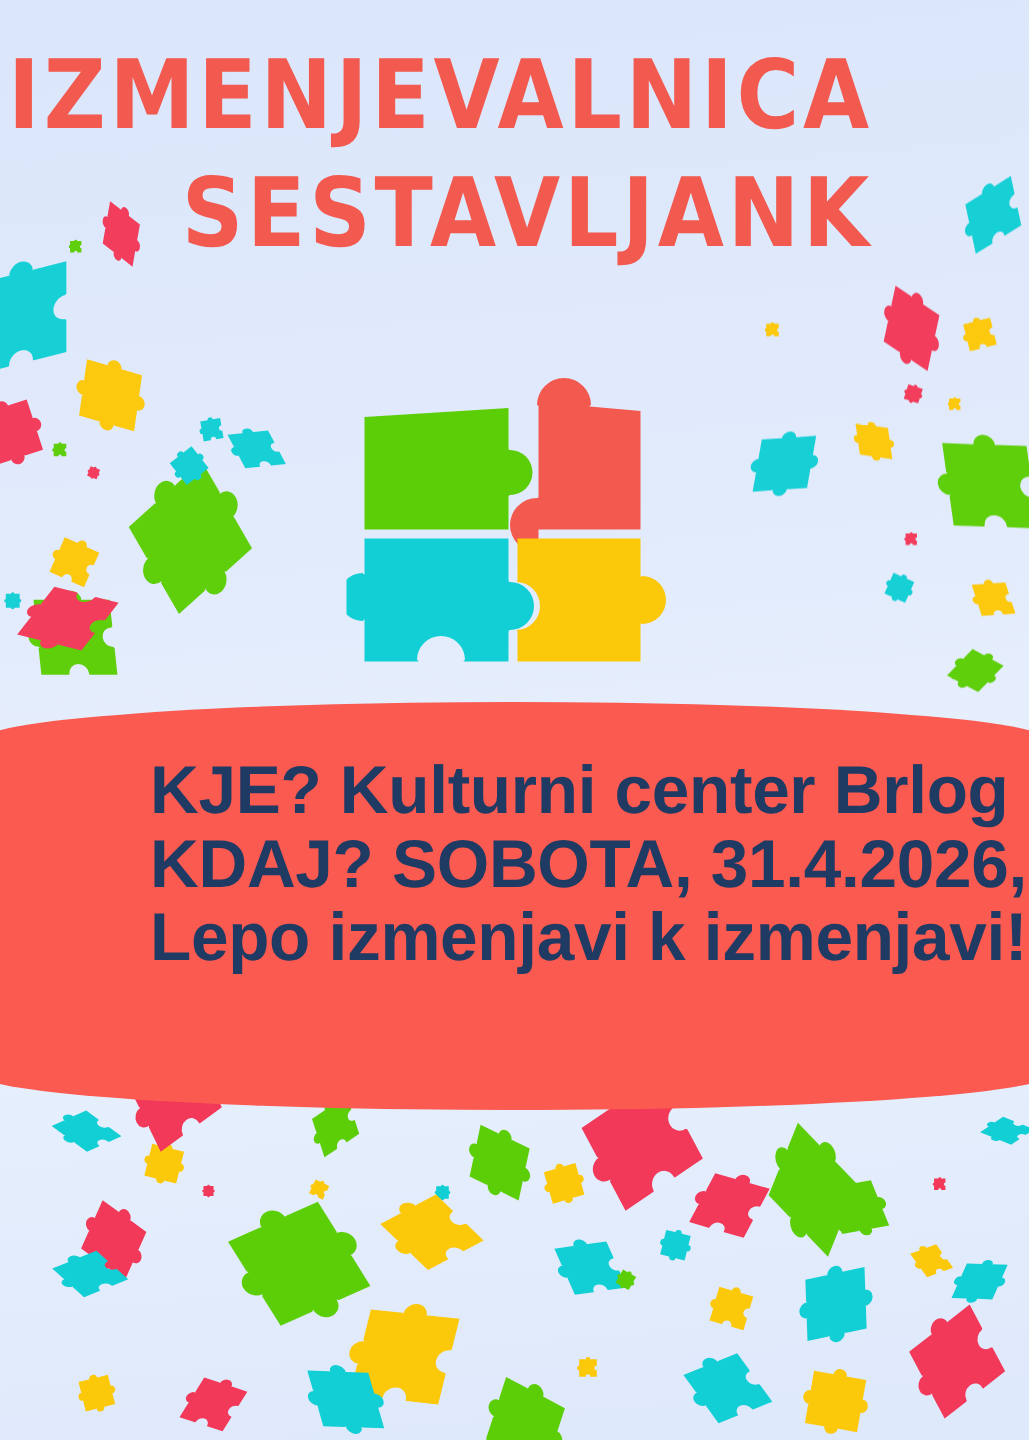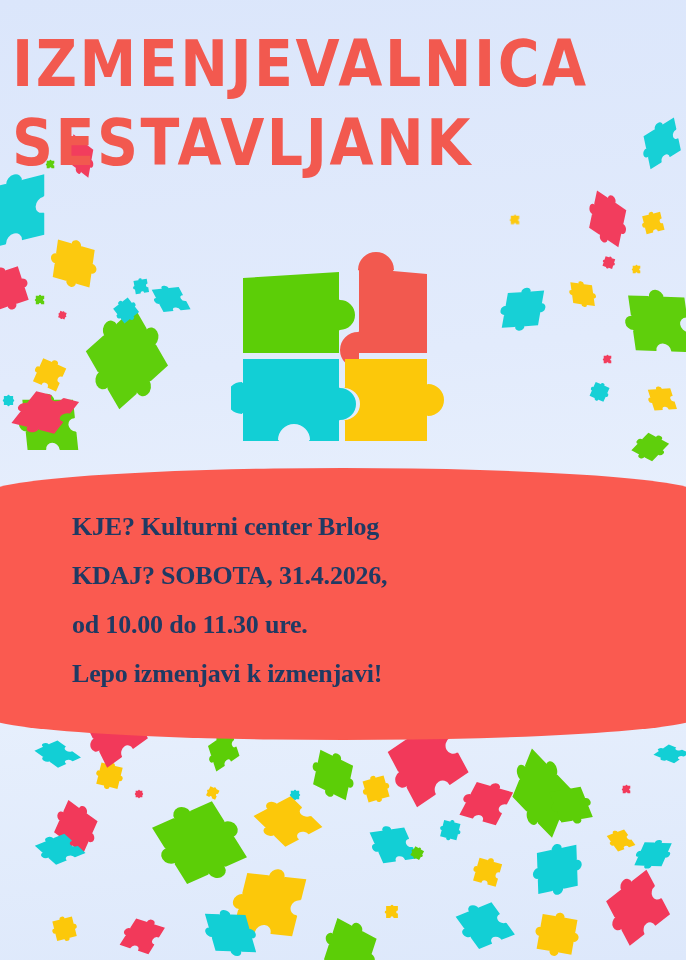--- a/index.html
+++ b/index.html
@@ -17,22 +17,22 @@
   #confetti svg{ position:absolute; top:0; left:0; width:686px; height:960px; }
 
   
   #hero{
     position:absolute; left:231px; top:241px; width:225px; height:210px;
   }
   #hero svg{ width:100%; height:100%; display:block; }
 
   
   #title{
-    position:absolute; left:12px; top:36px; width:582px;
-    text-align:left; line-height:1.0;
+    position:absolute; left:0; top:36px; width:582px;
+    text-align:right; line-height:1.0;
     pointer-events:none;
   }
   .title-line{
     display:block;
     font-family:"DejaVu Sans", sans-serif;
     font-weight:700;
     color:#f2594f;
     letter-spacing:2.5px;
     transform:scale(1,1.12);
   }
@@ -45,26 +45,27 @@
     background:#fa5a50;
     border-radius:50% 50% 50% 50% / 26px 26px 24px 24px;
   }
   #banner-text{
     position:absolute; left:0; top:474px; width:686px; height:260px;
     padding:28px 30px 0 72px;
   }
   .banner-line{
     display:block;
     color:#1f3a63;
-    font-family:Liberation Serif, serif;
+    font-family:Liberation Sans, sans-serif;
     font-weight:700;
-    font-size:26px;
+    font-size:45px;
     line-height:49px;
     letter-spacing:-0.2px;
     white-space:nowrap;
+    margin-left:28px;
   }
 </style>
 </head>
 <body>
 
 <div id="poster">
 
   <div id="confetti">
     <svg viewBox="0 0 686 960" xmlns="http://www.w3.org/2000/svg" aria-hidden="true">
       <defs>
@@ -172,17 +173,16 @@
 
       <path fill="#fcc80a" d="M114 118 L196 118 L196 144 a1 1 0 0 1 1 -1 a16 16 0 1 1 0 32 a1 1 0 0 1 -1 -1 L196 200 L114 200
            L114 180 a1 1 0 0 0 -1 -1 a16 16 0 1 0 0 -32 a1 1 0 0 0 1 -1 Z"></path>
     </svg>
   </div>
 
   <div id="banner"></div>
   <div id="banner-text">
     <span class="banner-line">KJE? Kulturni center Brlog</span>
     <span class="banner-line">KDAJ?  SOBOTA, 31.4.2026,</span>
-    <span class="banner-line">od 10.00 do 11.30 ure.</span>
     <span class="banner-line">Lepo izmenjavi k izmenjavi!</span>
   </div>
 
 </div>
 
 </body></html>

